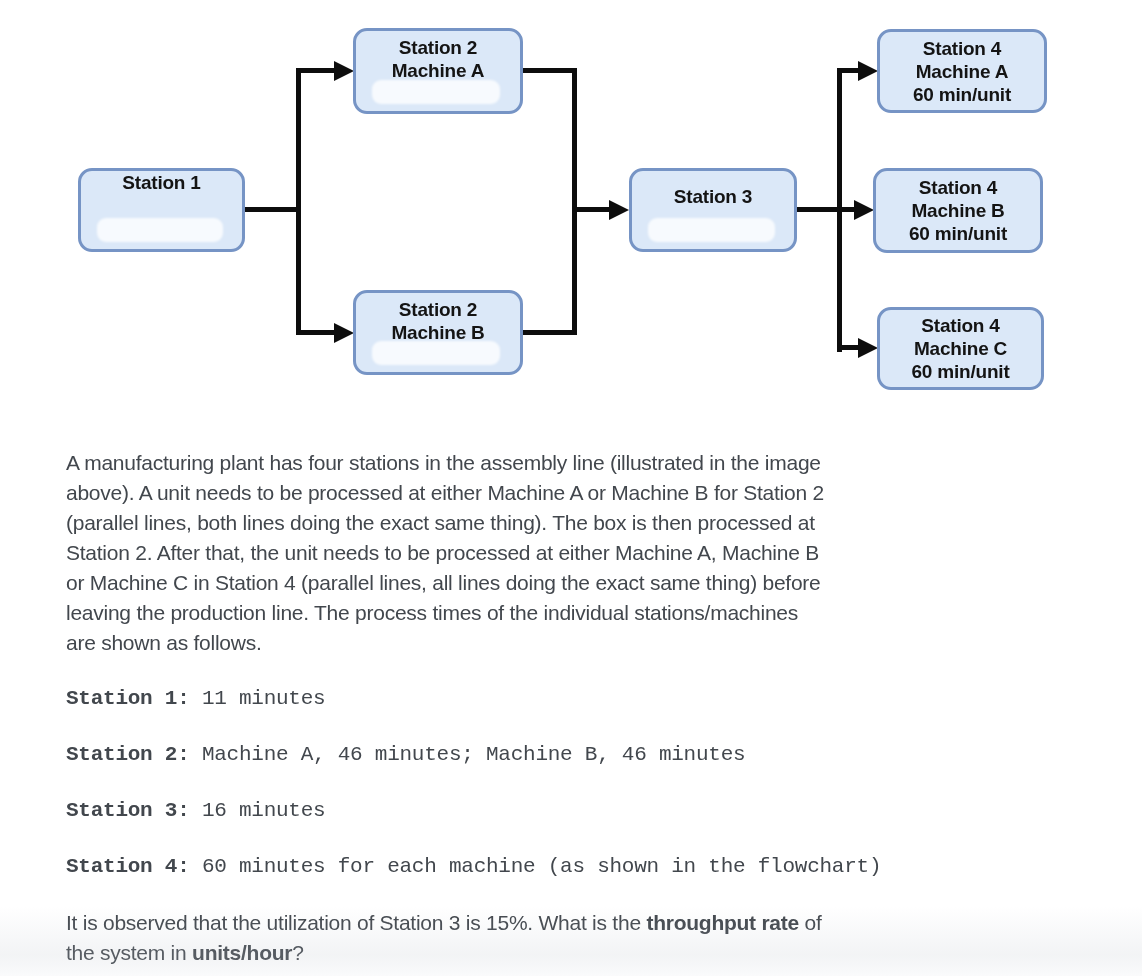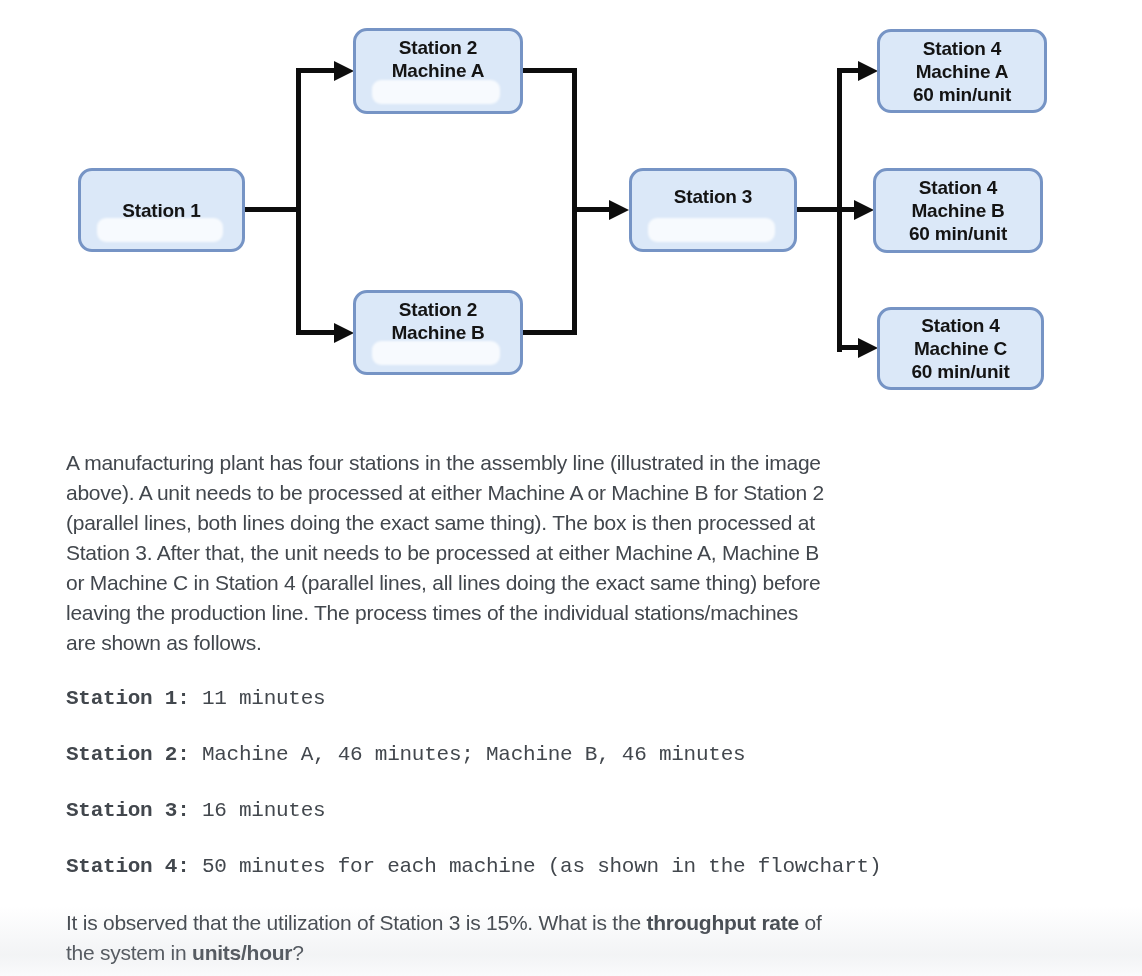--- a/index.html
+++ b/index.html
@@ -30,21 +30,21 @@
     color: var(--box-text);
     font-weight: bold;
     font-size: 19px;
     line-height: 23px;
     text-align: center;
     display: flex;
     flex-direction: column;
     align-items: center;
     letter-spacing: -0.2px;
   }
-  .b-s1  { left:  78px; top: 168px; width: 167px; height: 84px; padding-top: 28px; }
+  .b-s1  { left:  78px; top: 168px; width: 167px; height: 84px; padding-top: 0; }
   .b-s2a { left: 353px; top:  28px; width: 170px; height: 86px; padding-top: 5px; }
   .b-s2b { left: 353px; top: 290px; width: 170px; height: 85px; padding-top: 5px; }
   .b-s3  { left: 629px; top: 168px; width: 168px; height: 84px; padding-top: 14px; }
   .b-s4a { left: 877px; top:  29px; width: 170px; height: 84px; justify-content: center; }
   .b-s4b { left: 873px; top: 168px; width: 170px; height: 85px; justify-content: center; }
   .b-s4c { left: 877px; top: 307px; width: 167px; height: 83px; justify-content: center; }
 
   
   .smudge::after {
     content: "";
@@ -148,37 +148,37 @@
     <span>60 min/unit</span>
   </div>
 </div>
 
 <div class="textblock">
 
   <div>
     <div class="para-line">A manufacturing plant has four stations in the assembly line (illustrated in the image</div>
     <div class="para-line">above). A unit needs to be processed at either Machine A or Machine B for Station 2</div>
     <div class="para-line">(parallel lines, both lines doing the exact same thing). The box is then processed at</div>
-    <div class="para-line">Station 3. After that, the unit needs to be processed at either Machine A, Machine B</div>
+    <div class="para-line">Station 2. After that, the unit needs to be processed at either Machine A, Machine B</div>
     <div class="para-line">or Machine C in Station 4 (parallel lines, all lines doing the exact same thing) before</div>
     <div class="para-line">leaving the production line. The process times of the individual stations/machines</div>
     <div class="para-line">are shown as follows.</div>
   </div>
 
   <div class="stat-line">
     <b>Station 1:</b><span> 11 minutes</span>
   </div>
   <div class="stat-line">
     <b>Station 2:</b><span> Machine A, 46 minutes; Machine B, 46 minutes</span>
   </div>
   <div class="stat-line">
     <b>Station 3:</b><span> 16 minutes</span>
   </div>
   <div class="stat-line">
-    <b>Station 4:</b><span> 50 minutes for each machine (as shown in the flowchart)</span>
+    <b>Station 4:</b><span> 60 minutes for each machine (as shown in the flowchart)</span>
   </div>
 
   <div class="question">
     <div class="q-line"><span>It is observed that the utilization of Station 3 is 15%. What is the </span><b>throughput rate</b><span> of</span></div>
     <div class="q-line"><span>the system in </span><b>units/hour</b><span>?</span></div>
   </div>
 </div>
 
 <div class="bottom-fade"></div>
 

